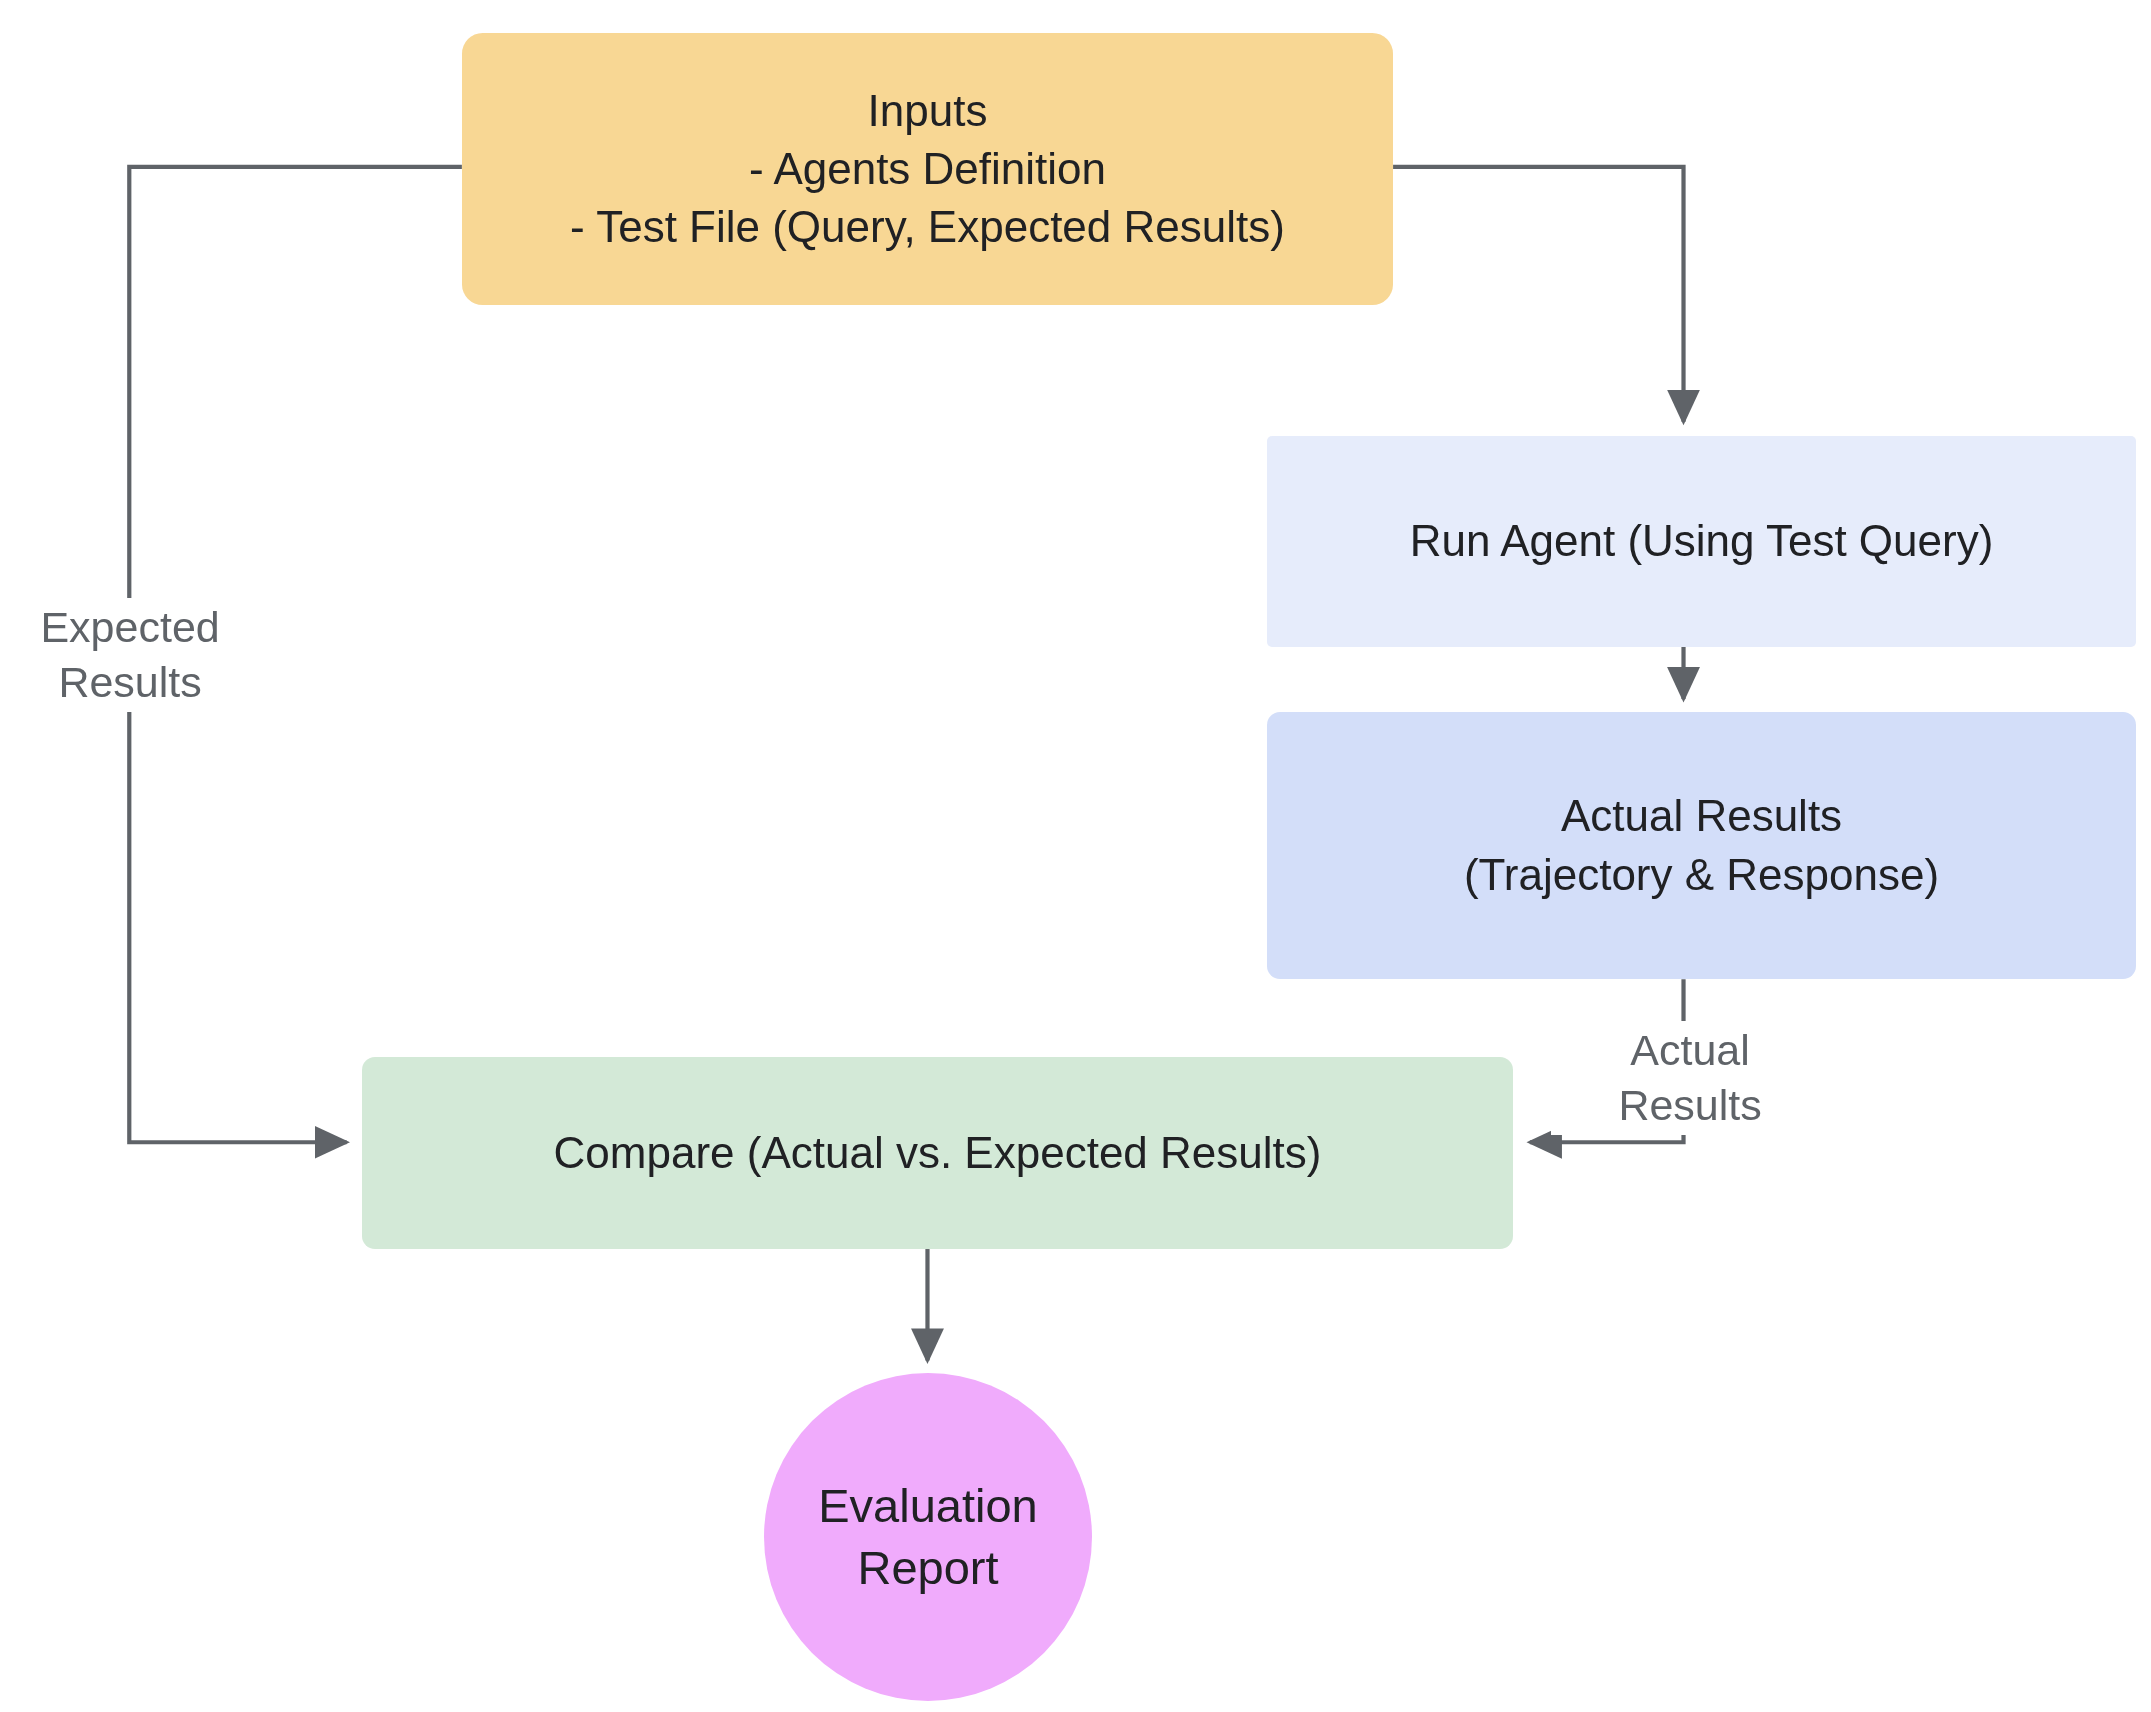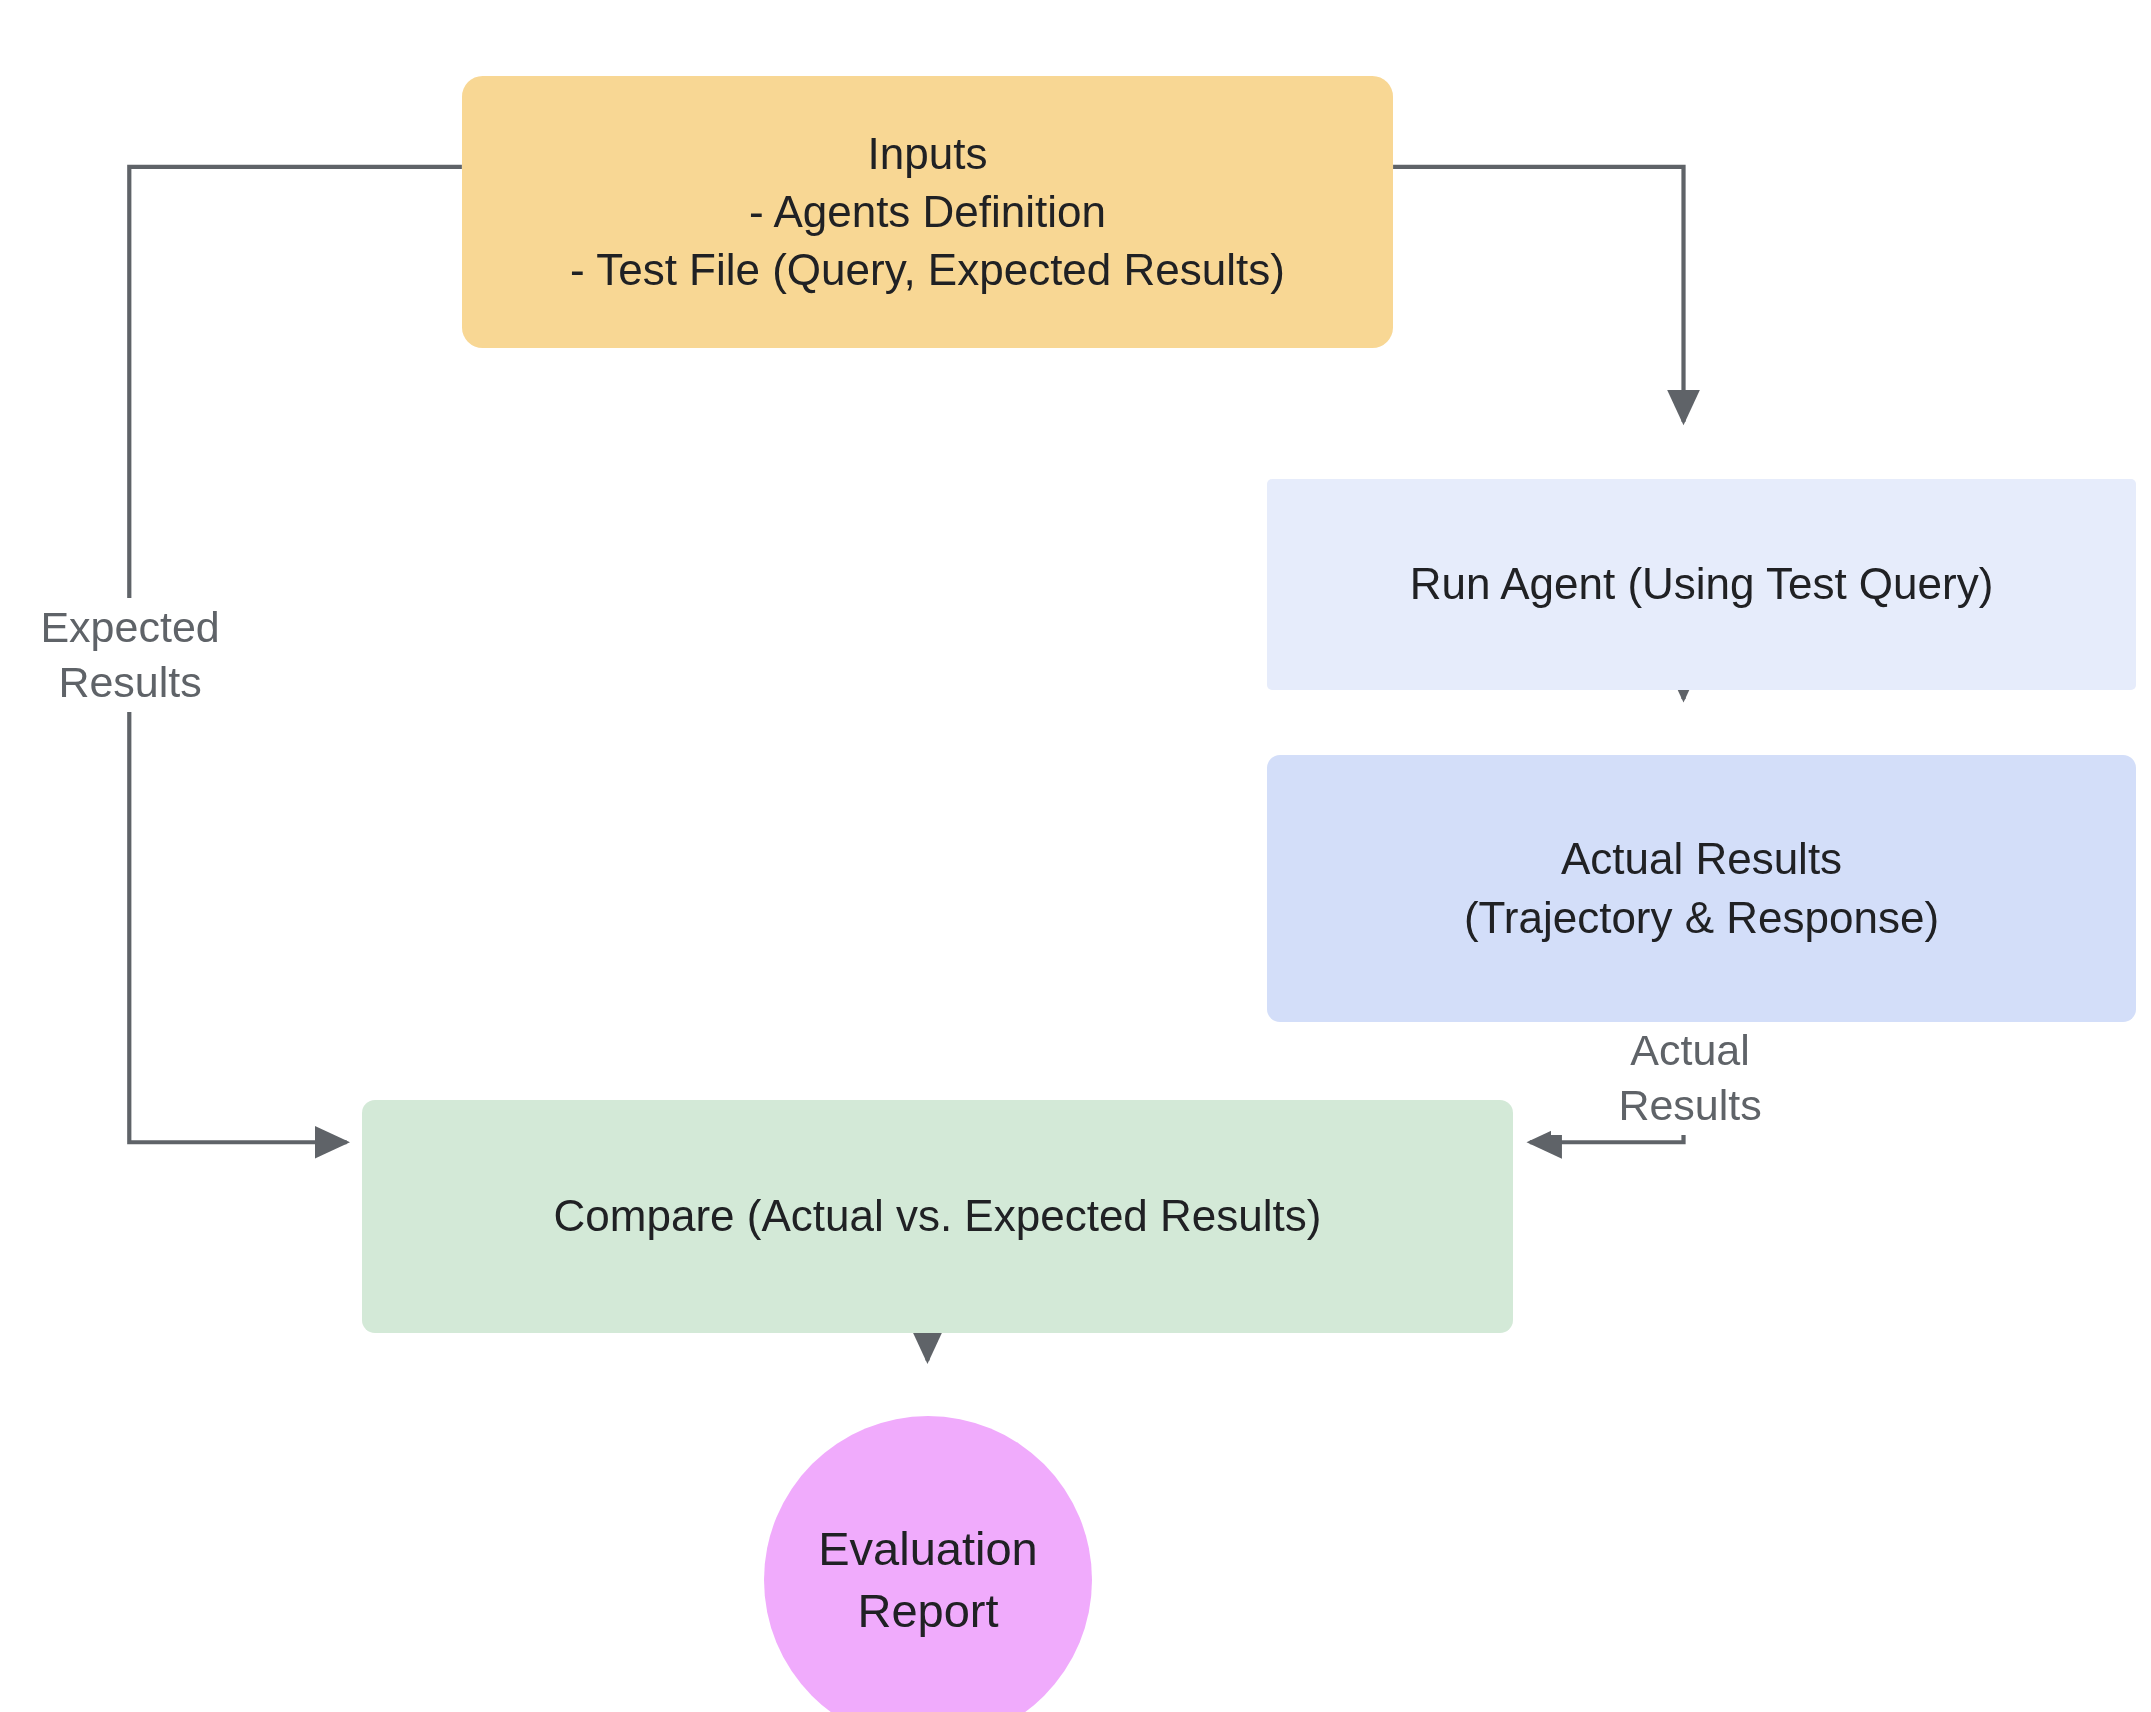--- a/index.html
+++ b/index.html
@@ -23,21 +23,20 @@
     position: absolute;
     display: flex;
     align-items: center;
     justify-content: center;
     text-align: center;
     color: #202124;
     line-height: 1.32;
     box-sizing: border-box;
     white-space: pre-line;
     padding: 7.5px 17px;
-    margin-top: 43px;
   }
 
   
   #node-inputs {
     left: 462px;
     top: 33px;
     width: 931px;
     height: 272px;
     background: #f8d794;
     border-radius: 20.6px;
@@ -64,21 +63,21 @@
     background: #d3def9;
     border-radius: 13px;
     font-size: 44px;
   }
 
   
   #node-compare {
     left: 362px;
     top: 1057px;
     width: 1151px;
-    height: 233px;
+    height: 192px;
     background: #d3e9d7;
     border-radius: 13px;
     font-size: 44px;
   }
 
   
   #node-evaluation-report {
     left: 764px;
     top: 1373px;
     width: 328px;

